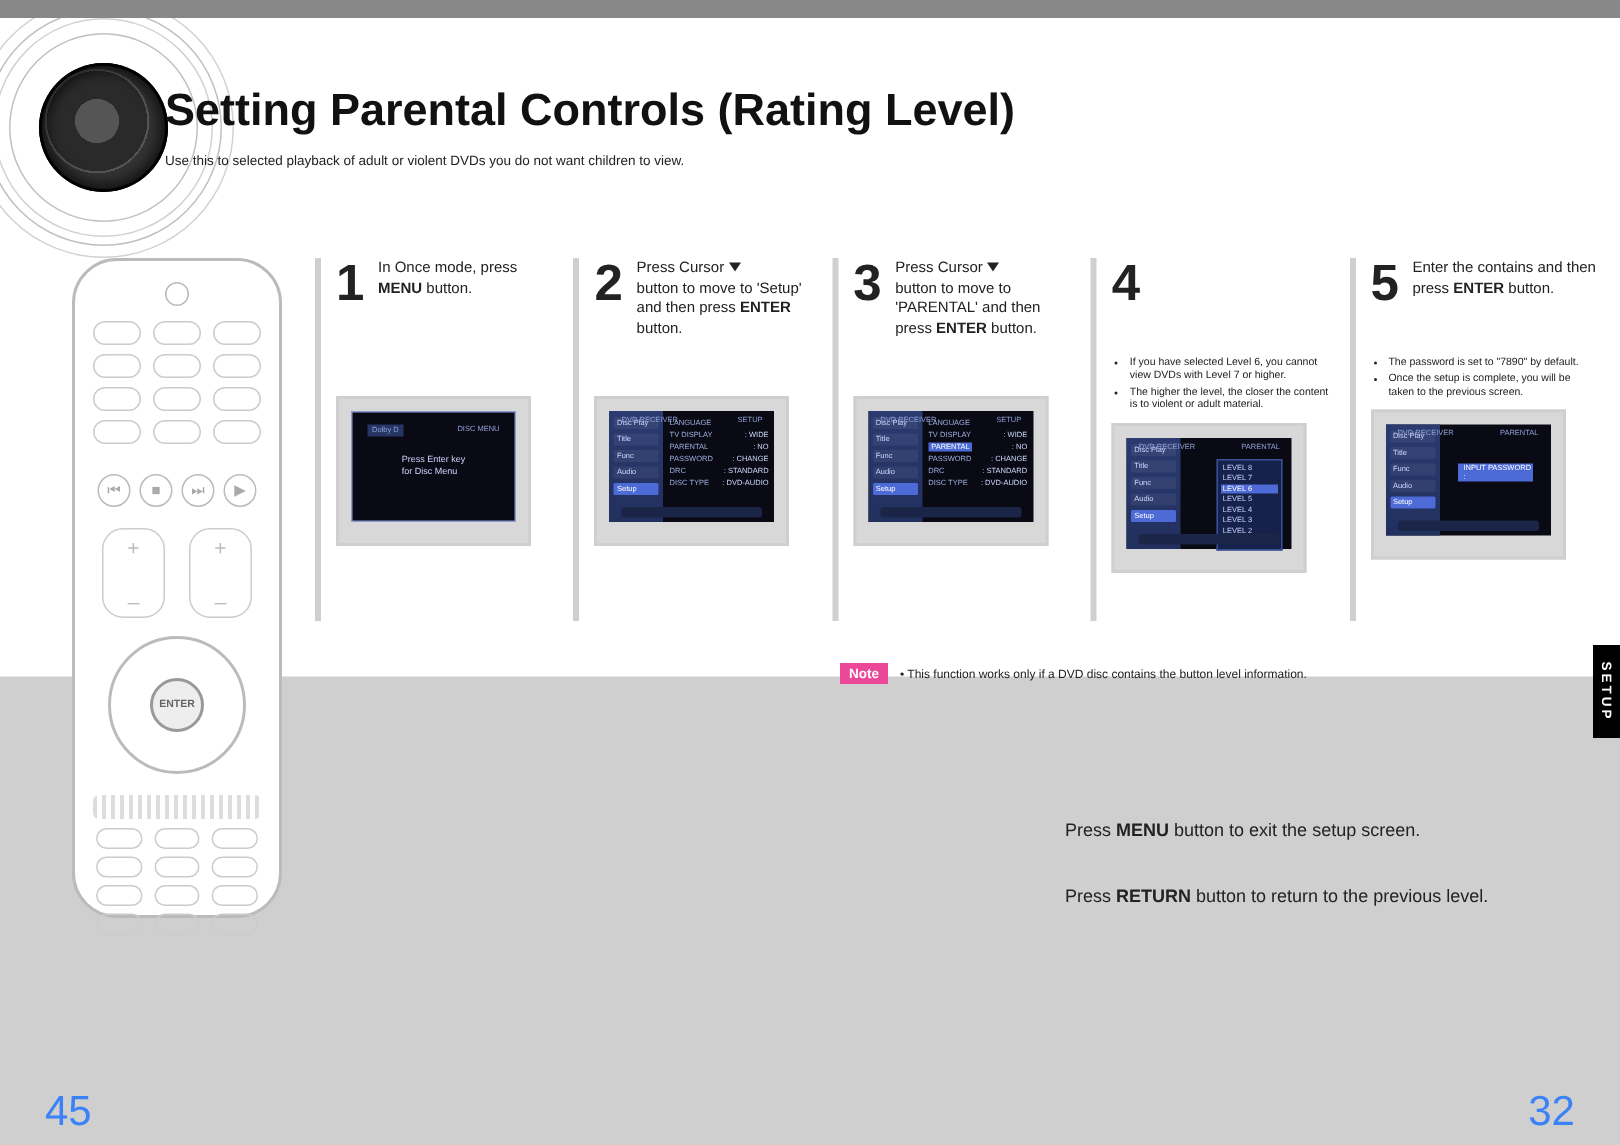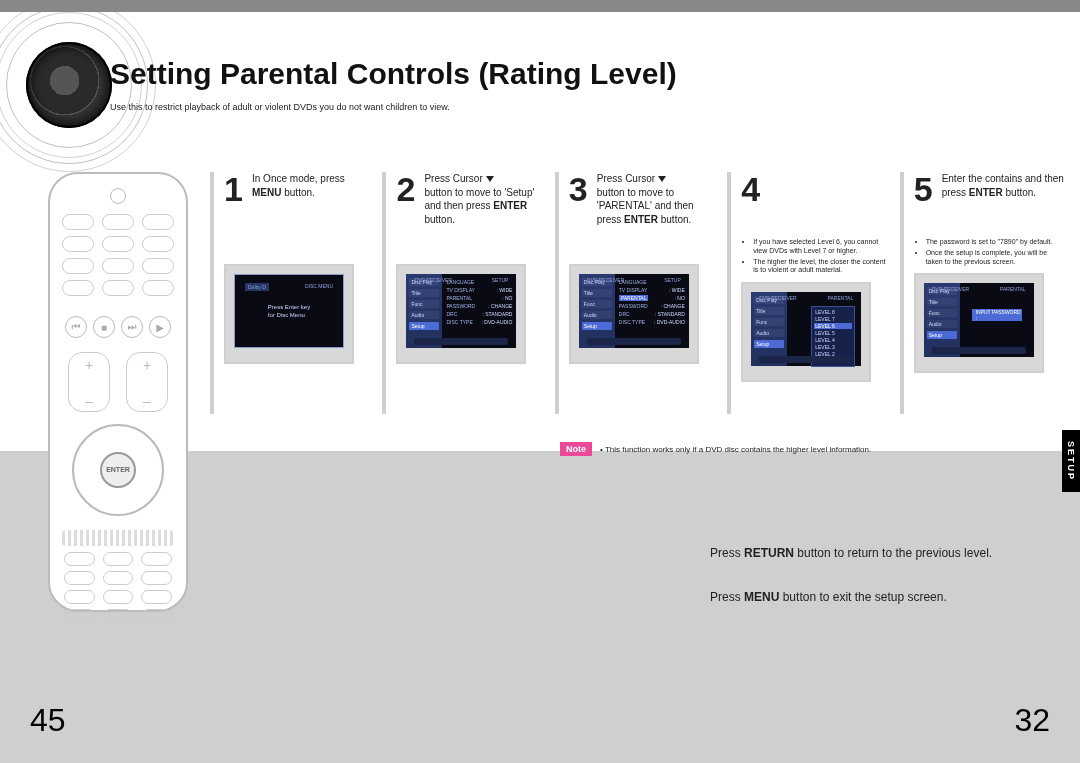--- a/index.html
+++ b/index.html
@@ -182,38 +182,38 @@
   
   .side-tab {
     position:absolute; right:0; top:418px; width:18px; height:62px;
     background:#000; color:#fff; font-size:9px; font-weight:700; letter-spacing:2px;
     writing-mode: vertical-rl; text-orientation: mixed;
     display:flex; align-items:center; justify-content:center;
   }
 
   
   .pg-left, .pg-right {
-    position:absolute; bottom:36px; font-size:32px; color:#000000;
+    position:absolute; bottom:18px; font-size:28px; color:#3b82f6;
   }
   .pg-left { left:30px; }
   .pg-right { right:30px; }
 </style>
 </head>
 <body>
 
 <div class="page">
   <div class="grey-band"></div>
 
   <div class="speaker">
     <span class="speaker-ring1"></span>
     <span class="speaker-ring2"></span>
   </div>
 
   <div class="title">Setting Parental Controls (Rating Level)</div>
-  <div class="subtitle">Use this to restrict playback of adult or violent DVDs you do not want children to view.</div>
+  <div class="subtitle">Use this to selected playback of adult or violent DVDs you do not want children to view.</div>
 
   <div class="remote">
     <div class="lcd"></div>
     <div class="grid-top">
       <div></div>
         <div></div>
         <div></div>
       <div></div>
         <div></div>
         <div></div>
@@ -449,25 +449,25 @@
           </div>
           <span class="bottombar"></span>
         </div>
       </div>
     </div>
 
   </div>
 
   <div class="note-row">
     <span class="note-badge">Note</span>
-    <span class="note-text">• <span>This function works only if a DVD disc contains the higher level information.</span></span>
+    <span class="note-text">• <span>This function works only if a DVD disc contains the button level information.</span></span>
   </div>
 
   <div class="bottom-lines">
+    <p><span>Press </span><b>MENU</b><span> button to exit the setup screen.</span></p>
     <p><span>Press </span><b>RETURN</b><span> button to return to the previous level.</span></p>
-    <p><span>Press </span><b>MENU</b><span> button to exit the setup screen.</span></p>
   </div>
 
   <div class="side-tab">SETUP</div>
 
   <div class="pg-left">45</div>
   <div class="pg-right">32</div>
 </div>
 
 </body></html>

